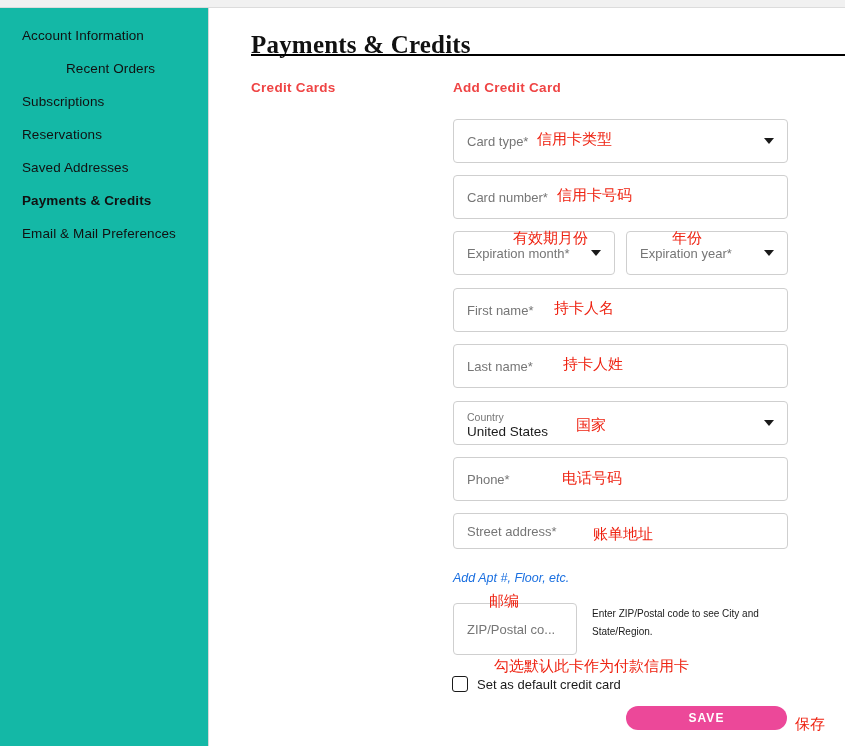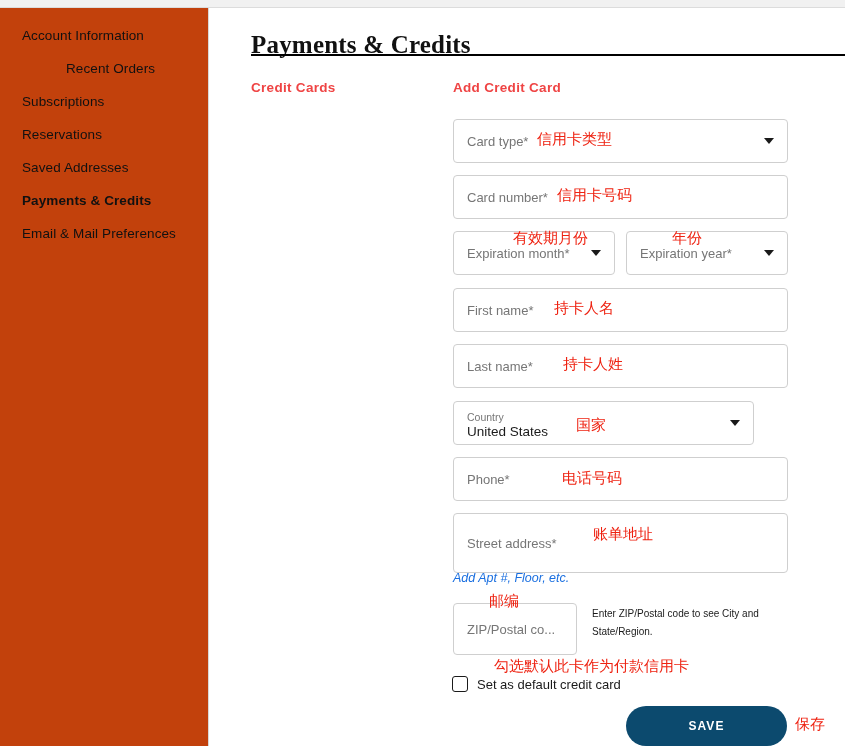--- a/index.html
+++ b/index.html
@@ -27,21 +27,21 @@
     left: 0; top: 7px;
     width: 845px; height: 1px;
     background: #dcdcdc;
   }
 
   
   #sidebar {
     position: absolute;
     left: 0; top: 8px;
     width: 208px; height: 738px;
-    background: #c2410c;
+    background: #14b8a6;
   }
   #sidebar-divider {
     position: absolute;
     left: 208px; top: 8px;
     width: 1px; height: 738px;
     background: #d8d8d8;
   }
   .nav-item {
     position: absolute;
     left: 22px;
@@ -182,23 +182,23 @@
   }
   #cancel-button {
     left: 453px; top: 746px;
     width: 161px; height: 38px;
     border: 1.6px solid #111111;
     background: #84cc16;
     color: #111111;
   }
   #save-button {
     left: 626px; top: 706px;
-    width: 161px; height: 40px;
+    width: 161px; height: 24px;
     border: none;
-    background: #0c4a6e;
+    background: #ec4899;
     color: #ffffff;
   }
 
   
   .annot {
     position: absolute;
     color: #ee2211;
     font-size: 15px;
     white-space: nowrap;
     line-height: 16px;
@@ -247,31 +247,31 @@
 </div>
 
 <div class="field" style="left:453px; top:288px; width:335px; height:44px;">
   <span class="field-label">First name*</span>
 </div>
 
 <div class="field" style="left:453px; top:344px; width:335px; height:44px;">
   <span class="field-label">Last name*</span>
 </div>
 
-<div class="field floating" style="left:453px; top:401px; width:301px; height:44px;padding-left:24px;">
+<div class="field floating" style="left:453px; top:401px; width:335px; height:44px;padding-left:24px;">
   <span class="field-label">Country</span>
   <span class="field-value">United States</span>
   <span class="caret"></span>
 </div>
 
 <div class="field" style="left:453px; top:457px; width:335px; height:44px;">
   <span class="field-label">Phone*</span>
 </div>
 
-<div class="field" style="left:453px; top:513px; width:335px; height:60px;">
+<div class="field" style="left:453px; top:513px; width:335px; height:36px;">
   <span class="field-label">Street address*</span>
 </div>
 
 <a id="apt-link">Add Apt #, Floor, etc.</a>
 
 <div class="field" style="left:453px; top:603px; width:124px; height:52px;">
   <span class="field-label">ZIP/Postal co...</span>
 </div>
 
 <div id="zip-helper">Enter ZIP/Postal code to see City and State/Region.</div>

